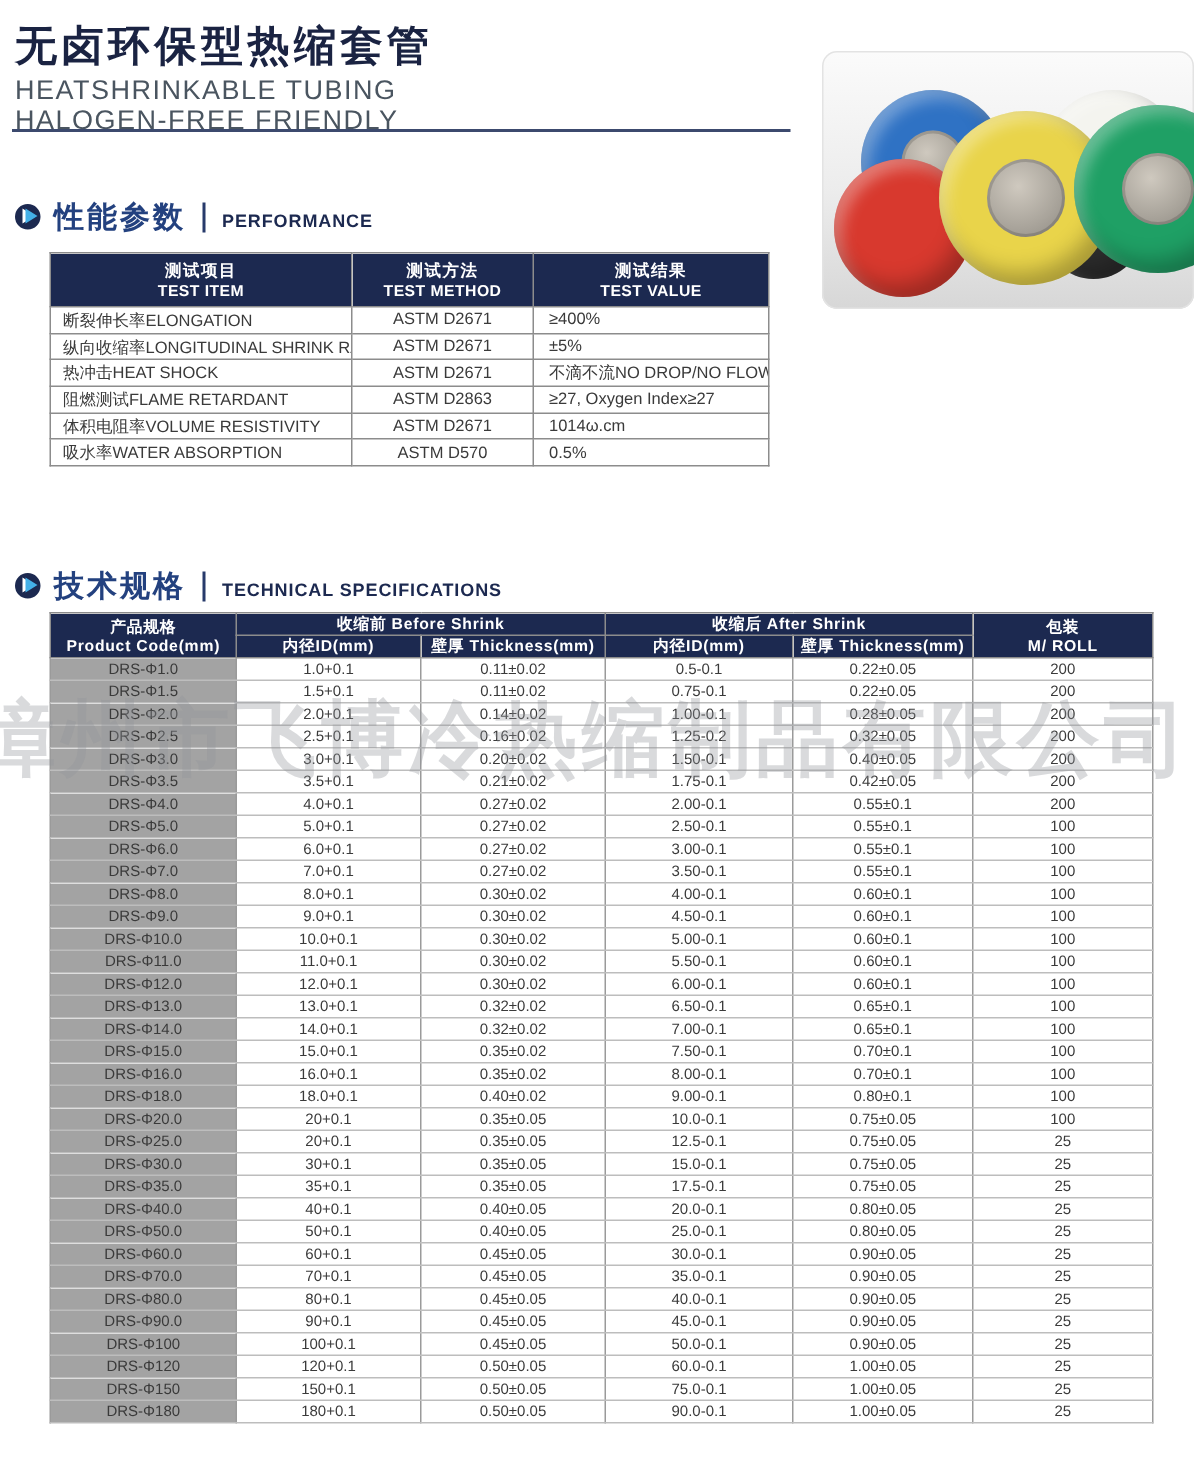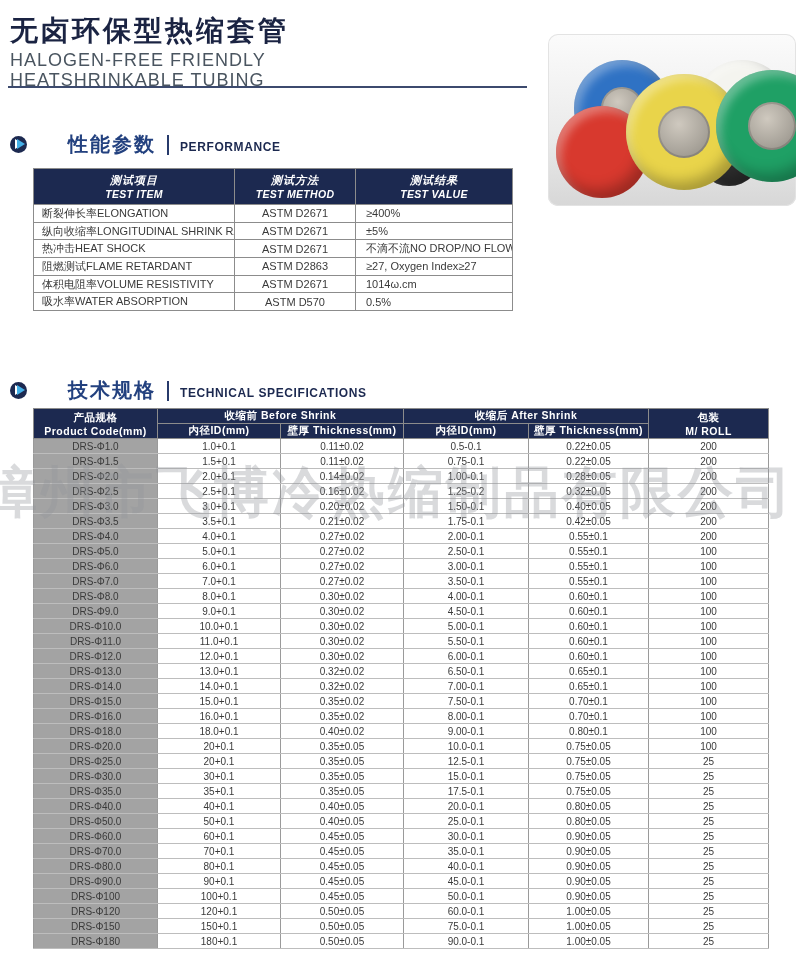--- a/index.html
+++ b/index.html
@@ -41,34 +41,34 @@
     box-shadow: inset 0 0 0 2px rgba(0,0,0,.15);
   }
 
   
   .section-head { position:absolute; display:flex; align-items:center; gap:9px; }
   .section-icon { width:17px; height:17px; border-radius:50%; background:#1c2950; position:relative; overflow:hidden; flex:0 0 auto; }
   .section-icon::before { content:''; position:absolute; left:5px; top:3px;
     border-left:8px solid #ffffff; border-top:5.5px solid transparent; border-bottom:5.5px solid transparent; }
   .section-icon::after { content:''; position:absolute; left:7px; top:3px;
     border-left:8px solid #44b0e8; border-top:5.5px solid transparent; border-bottom:5.5px solid transparent; }
-  .section-cn { font-size:20px; font-weight:bold; color:#23417f; letter-spacing:2px;margin-left:32px; }
+  .section-cn { font-size:20px; font-weight:bold; color:#23417f; letter-spacing:2px; }
   .section-sep { width:2px; height:20px; background:#273a6b; margin:0 2px; }
   .section-en { font-size:12px; font-weight:bold; color:#1c2950; letter-spacing:.6px; padding-top:5px; }
 
   
   table { border-collapse:collapse; table-layout:fixed; }
   th, td { border:1px solid #8c8c8c; overflow:hidden; white-space:nowrap; }
   thead th { background:#1c2950; color:#fff; font-weight:bold; }
   .h-cn { font-size:11px; letter-spacing:1px; }
   .h-en { font-size:10.5px; letter-spacing:.3px; }
 
   
   .perf-table { position:absolute; left:33px; top:168px; width:479px; }
-  .perf-table thead th { height:36px;font-style:italic; }
+  .perf-table thead th { height:36px; }
   .perf-table td { height:17.7px; font-size:11px; color:#3a3a3a; background:#fff; }
   .perf-table td.pc0 { padding-left:8px; text-align:left; }
   .perf-table td.pc1 { text-align:center; }
   .perf-table td.pc2 { padding-left:10px; text-align:left; }
   .pw0 { width:201px; } .pw1 { width:121px; } .pw2 { width:157px; }
 
   
   .spec-table { position:absolute; left:33px; top:408px; width:735px; }
   .spec-table thead th { font-size:10.5px; }
   .spec-table thead tr.r1 th { height:14px;margin-top:12px; }
@@ -87,22 +87,22 @@
     color:rgba(145,150,155,.35); pointer-events:none;
   }
 </style>
 </head>
 <body>
 
 <div class="page">
 
   <div class="title-cn">无卤环保型热缩套管</div>
   <div class="subtitle">
+    <div>HEATSHRINKABLE TUBING</div>
     <div>HALOGEN-FREE FRIENDLY</div>
-    <div>HEATSHRINKABLE TUBING</div>
   </div>
   <div class="head-rule"></div>
 
   <div class="photo" id="photo-box">
       <div class="roll" style="left: 26px; top: 26px; width: 96px; height: 96px; background: rgb(47, 114, 196); z-index: 1;">
         <div class="core" style="left: 27px; top: 27px; width: 42px; height: 42px;"></div>
       </div>
       <div class="roll" style="left: 8px; top: 72px; width: 92px; height: 92px; background: rgb(216, 57, 46); z-index: 2;"></div>
       <div class="roll" style="left: 78px; top: 40px; width: 116px; height: 116px; background: rgb(233, 212, 74); z-index: 3;">
         <div class="core" style="left: 32px; top: 32px; width: 52px; height: 52px;"></div>

